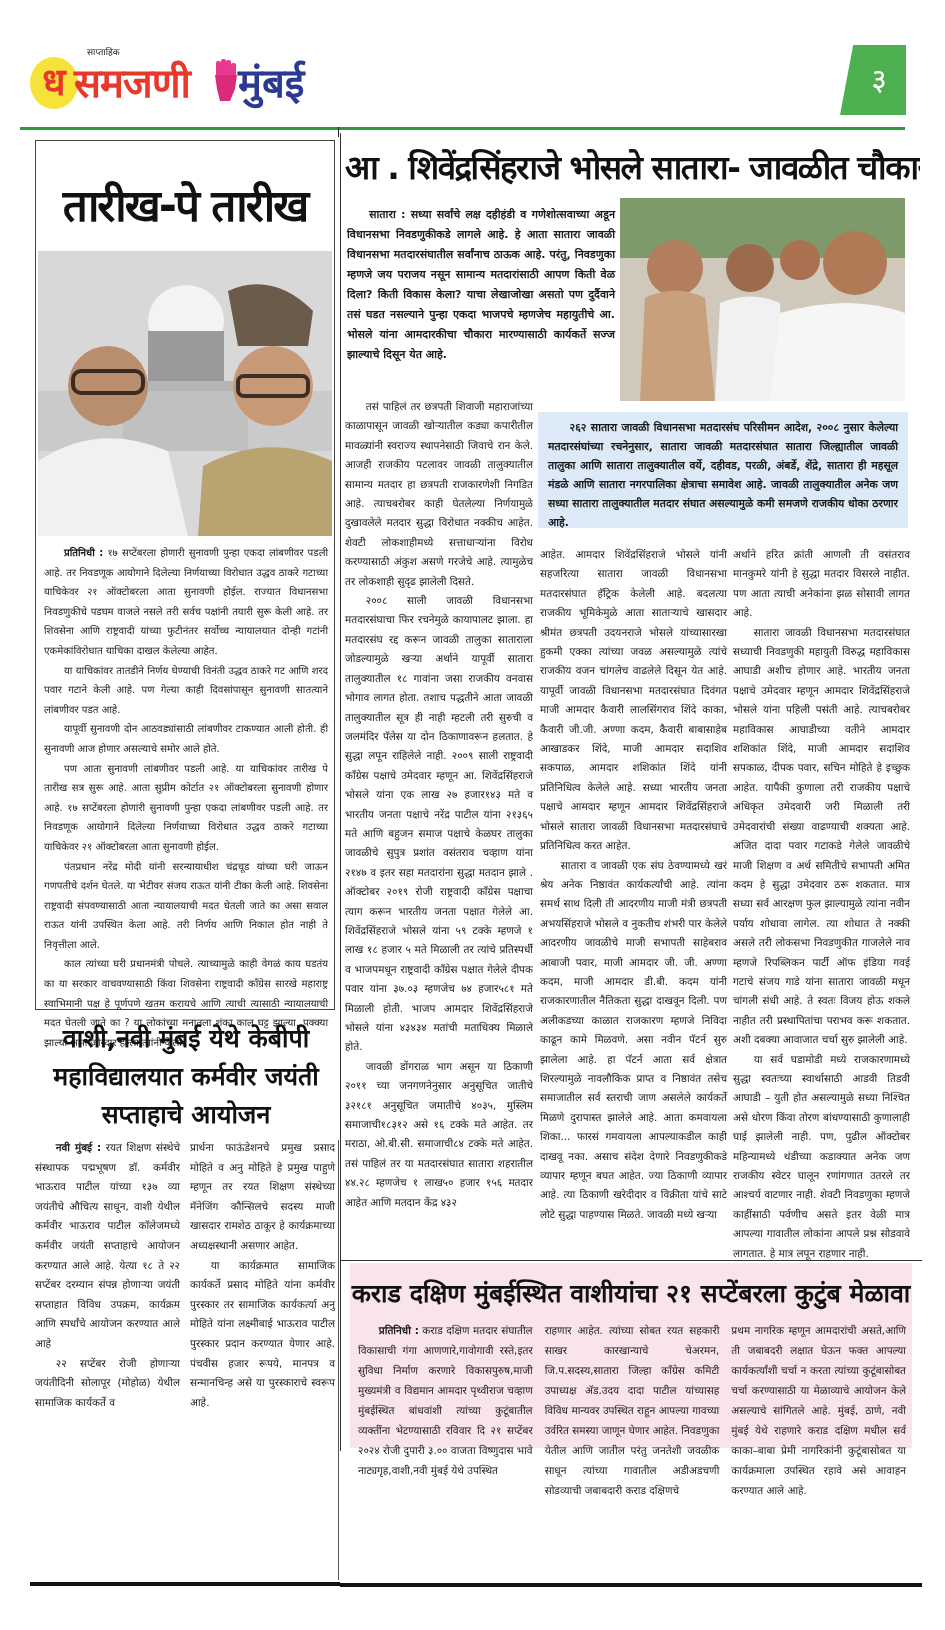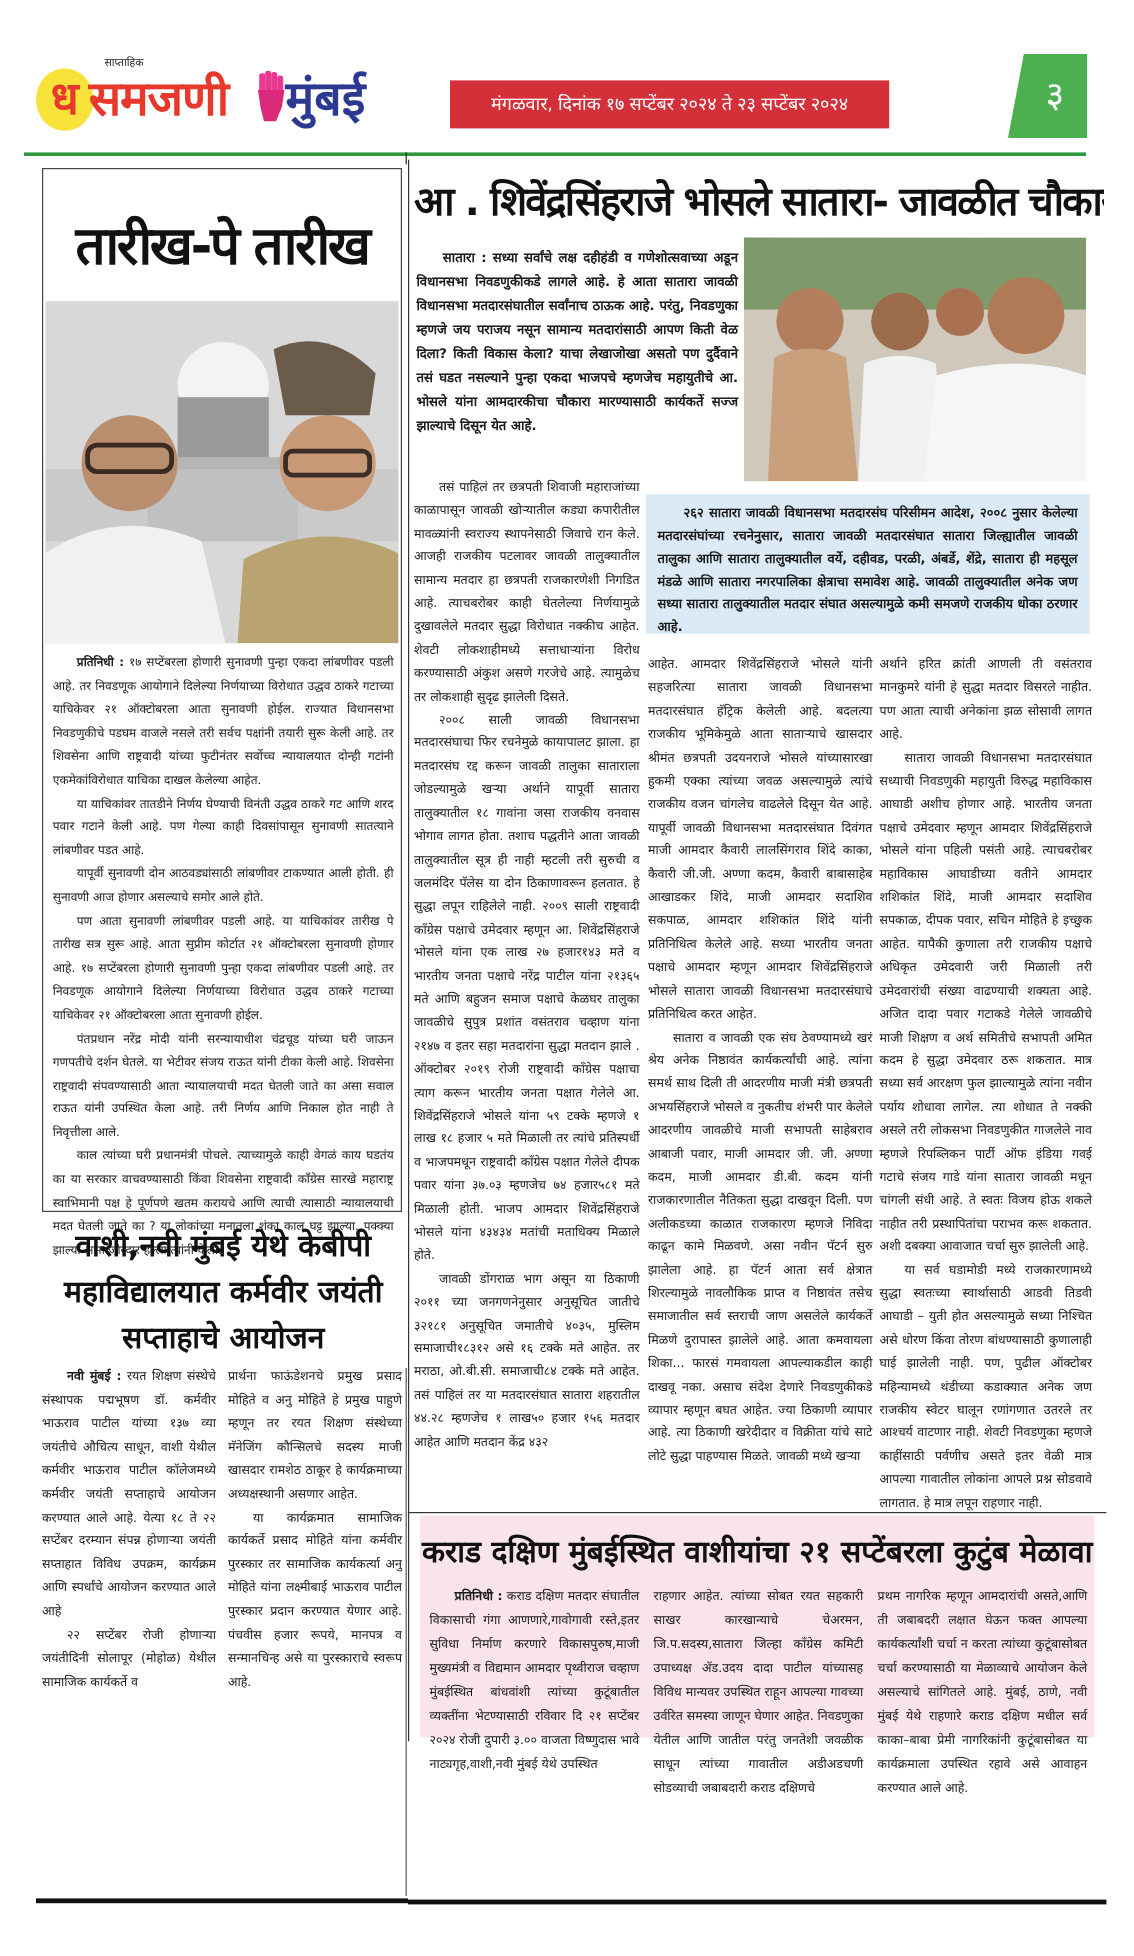--- a/index.html
+++ b/index.html
@@ -68,21 +68,20 @@
     <span class="logo-name">समजणी</span>
     <svg class="logo-fist" viewBox="0 0 30 46">
       <rect x="6" y="4" width="5" height="16" rx="2" fill="#e8388f"></rect>
       <rect x="11" y="2" width="5" height="18" rx="2" fill="#e8388f"></rect>
       <rect x="16" y="3" width="5" height="17" rx="2" fill="#e8388f"></rect>
       <rect x="21" y="6" width="5" height="14" rx="2" fill="#e8388f"></rect>
       <path d="M5 18 L27 18 L25 32 L20 44 L10 44 L7 32 Z" fill="#d92b7a"></path>
     </svg>
     <span class="logo-city">मुंबई</span>
   </div>
-  <div class="date-banner">मंगळवार, दिनांक १७ सप्टेंबर २०२४ ते २३ सप्टेंबर २०२४</div>
   <div class="page-no">३</div>
   <div class="mast-rule"></div>
   <div class="mast-tick"></div>
 </header>
 
 <section class="left-box">
   <h1 class="left-head">तारीख-पे तारीख</h1>
   <div class="photo-left" title="शरद पवार आणि उद्धव ठाकरे, पार्श्वभूमीवर सर्वोच्च न्यायालय">
     <svg width="294" height="285" viewBox="0 0 294 285">
       <rect x="0" y="0" width="294" height="285" fill="#d8d8d8"></rect>

